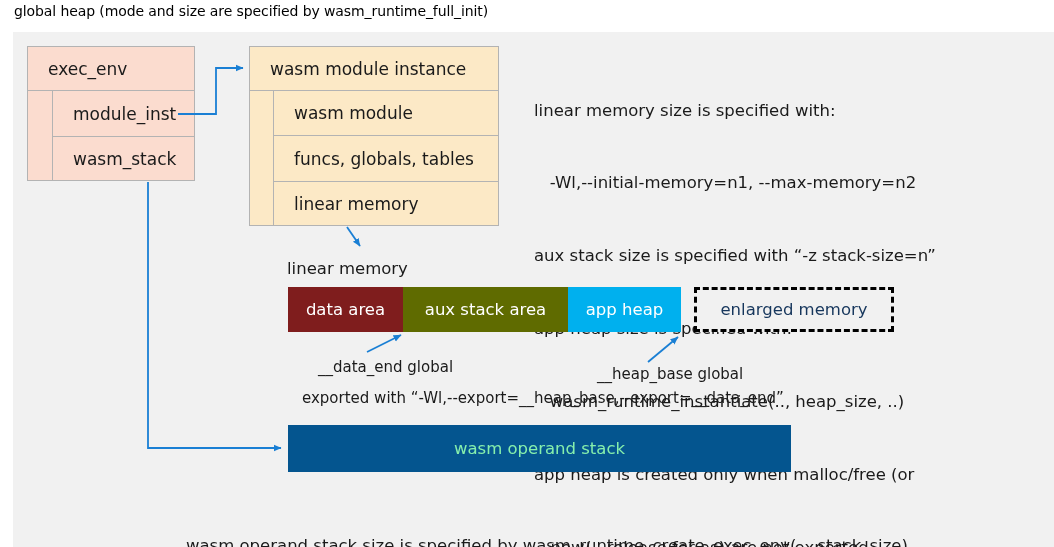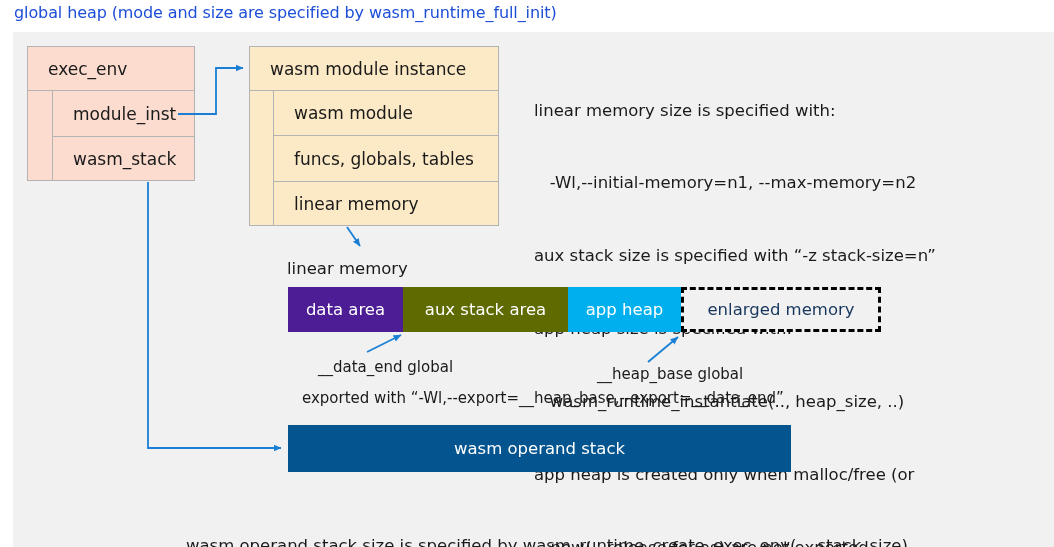--- a/index.html
+++ b/index.html
@@ -15,22 +15,22 @@
     overflow: hidden;
   }
   #stage {
     position: absolute;
     left: 0; top: 0;
     width: 1054px; height: 547px;
   }
   .title {
     position: absolute;
     left: 14px; top: 3px;
-    font-size: 16px;
-    color: #1d4ed8;
+    font-size: 14px;
+    color: #000000;
     white-space: nowrap;
     letter-spacing: -0.1px;
   }
   .panel {
     position: absolute;
     left: 13px; top: 32px;
     width: 1041px; height: 515px;
     background: #f1f1f1;
   }
   
@@ -114,21 +114,21 @@
 
   
   .opstack {
     position: absolute;
     left: 288px; top: 425px;
     width: 503px; height: 47px;
     background: #04558f;
     display: flex;
     align-items: center;
     justify-content: center;
-    color: #ffffff;
+    color: #86efac;
     font-size: 16.5px;
     white-space: nowrap;
   }
   .bottom-notes {
     position: absolute;
     left: 186px; top: 483px;
     font-size: 16.5px;
     line-height: 25px;
     color: #1a1a1a;
     white-space: pre;
@@ -168,24 +168,24 @@
     <div>   -Wl,--initial-memory=n1, --max-memory=n2</div>
     <div>aux stack size is specified with “-z stack-size=n”</div>
     <div>app heap size is specified with:</div>
     <div>   wasm_runtime_instantiate(.., heap_size, ..)</div>
     <div>app heap is created only when malloc/free (or</div>
     <div>__new/__release for as) are not exported</div>
   </div>
 
   <div class="lm-label">linear memory</div>
   <div class="membar">
-    <div class="seg" style="width:115px; background:#4c1d95;">data area</div>
+    <div class="seg" style="width:115px; background:#7f1d1d;">data area</div>
     <div class="seg" style="width:165px; background:#5f6b00;">aux stack area</div>
     <div class="seg" style="width:113px; background:#00b0ee;">app heap</div>
-    <div class="seg dashed" style="width:200px;">enlarged memory</div>
+    <div class="seg dashed" style="width:200px;margin-left:13px;">enlarged memory</div>
   </div>
 
   <div class="anno" style="left:318px; top:358px;">__data_end global</div>
   <div class="anno" style="left:597px; top:365px;">__heap_base global</div>
   <div class="anno" style="left:302px; top:389px;">exported with “-Wl,--export=__heap_base,--export=__data_end”</div>
 
   <div class="opstack">wasm operand stack</div>
   <div class="bottom-notes">
     <div>wasm operand stack size is specified by wasm_runtime_create_exec_env(.., stack_size)</div>
     

